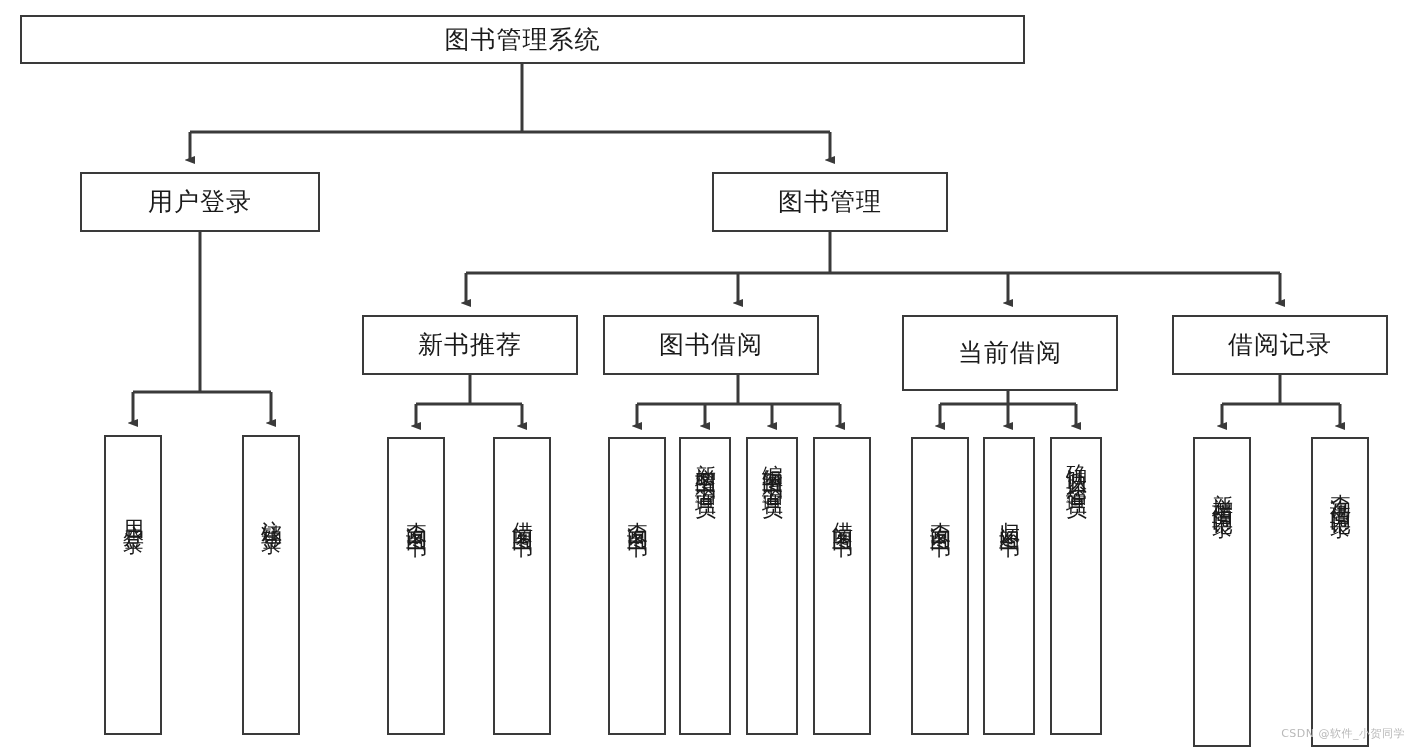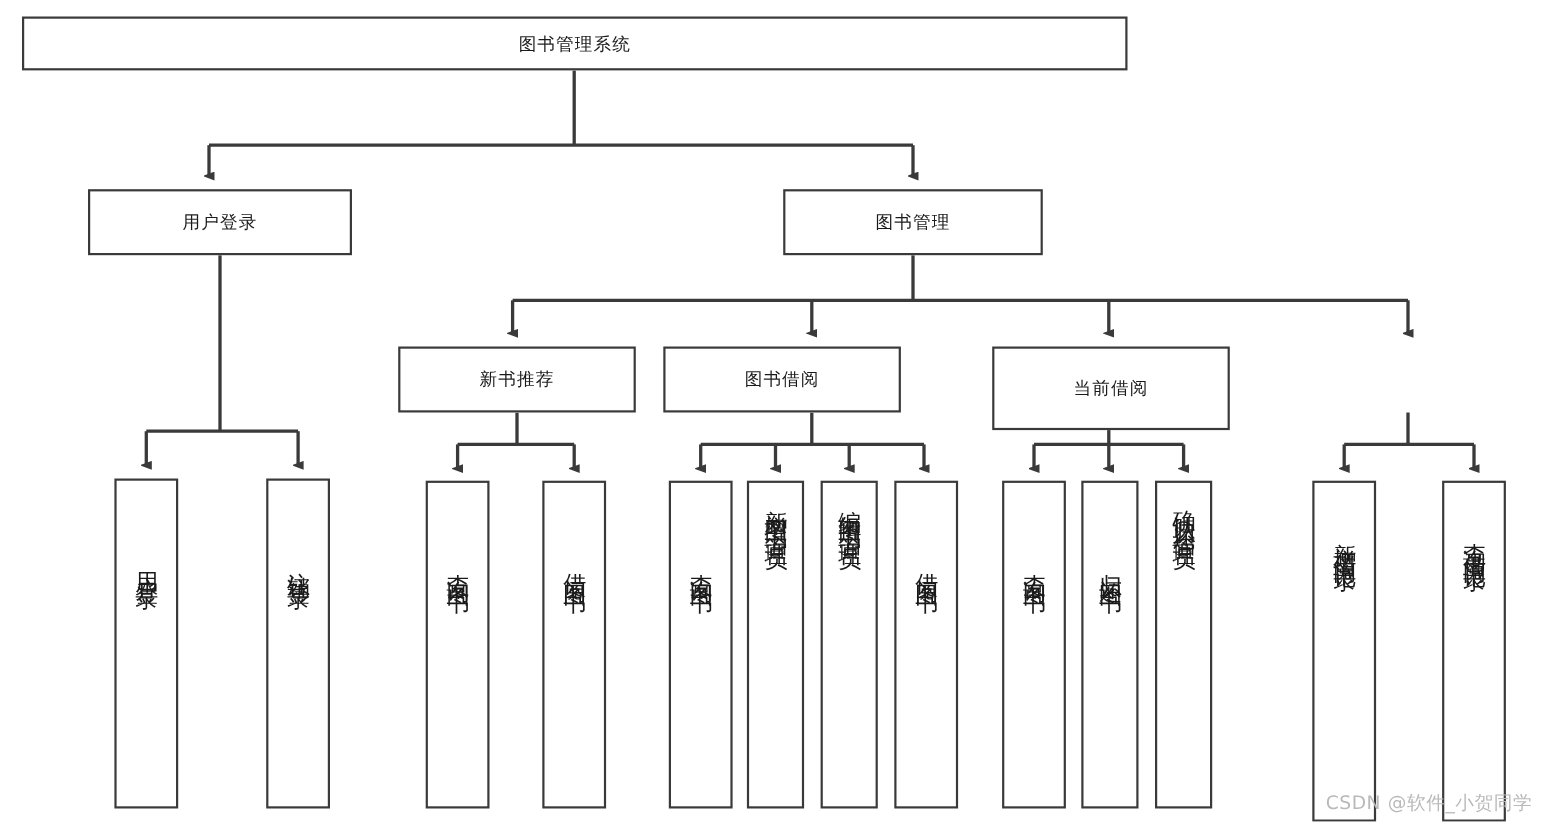--- a/index.html
+++ b/index.html
@@ -37,42 +37,42 @@
     color: #1a1a1a;
     z-index: 2;
   }
   .node-label {
     display: block;
     text-align: center;
     line-height: 1.25;
     white-space: nowrap;
   }
   .node.horizontal .node-label {
-    font-size: 16px;
+    font-size: 25px;
     letter-spacing: 1px;
   }
   .node.vertical {
     align-items: flex-start;
     padding-top: 14px;
   }
   .node.vertical .node-label {
     writing-mode: vertical-rl;
     text-orientation: upright;
     font-size: 21px;
     letter-spacing: 5px;
     line-height: 1;
   }
   .node-root .node-label {
     font-size: 22px;
   }
   #watermark {
     position: absolute;
-    right: 12px;
+    right: 0;
     bottom: 6px;
-    font-size: 17px;
+    font-size: 11px;
     color: #b9b9b9;
     letter-spacing: 0.5px;
     z-index: 5;
     white-space: nowrap;
   }
 </style>
 </head>
 <body>
 
 <div id="diagram-root">
@@ -140,20 +140,23 @@
 
   <div class="node horizontal" style="left:362px; top:315px; width:216px; height:60px;">
     <span class="node-label">新书推荐</span>
   </div>
   <div class="node horizontal" style="left:603px; top:315px; width:216px; height:60px;">
     <span class="node-label">图书借阅</span>
   </div>
   <div class="node horizontal" style="left:902px; top:315px; width:216px; height:76px;">
     <span class="node-label">当前借阅</span>
   </div>
+  <div class="node horizontal" style="left:1172px; top:315px; width:216px; height:60px;">
+    <span class="node-label">借阅记录</span>
+  </div>
 
   <div class="node vertical" style="left:104px; top:435px; width:58px; height:300px; padding-top:66px;">
     <span class="node-label">用户登录</span>
   </div>
   <div class="node vertical" style="left:242px; top:435px; width:58px; height:300px; padding-top:66px;">
     <span class="node-label">注销登录</span>
   </div>
 
   <div class="node vertical" style="left:387px; top:437px; width:58px; height:298px; padding-top:66px;">
     <span class="node-label">查询图书</span>

